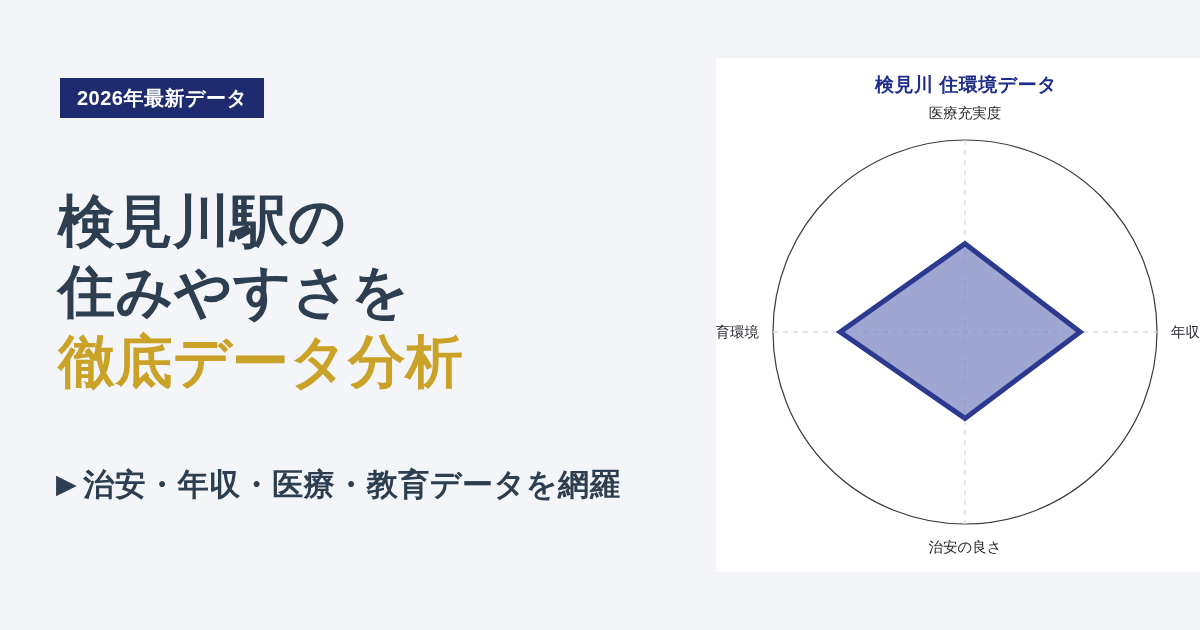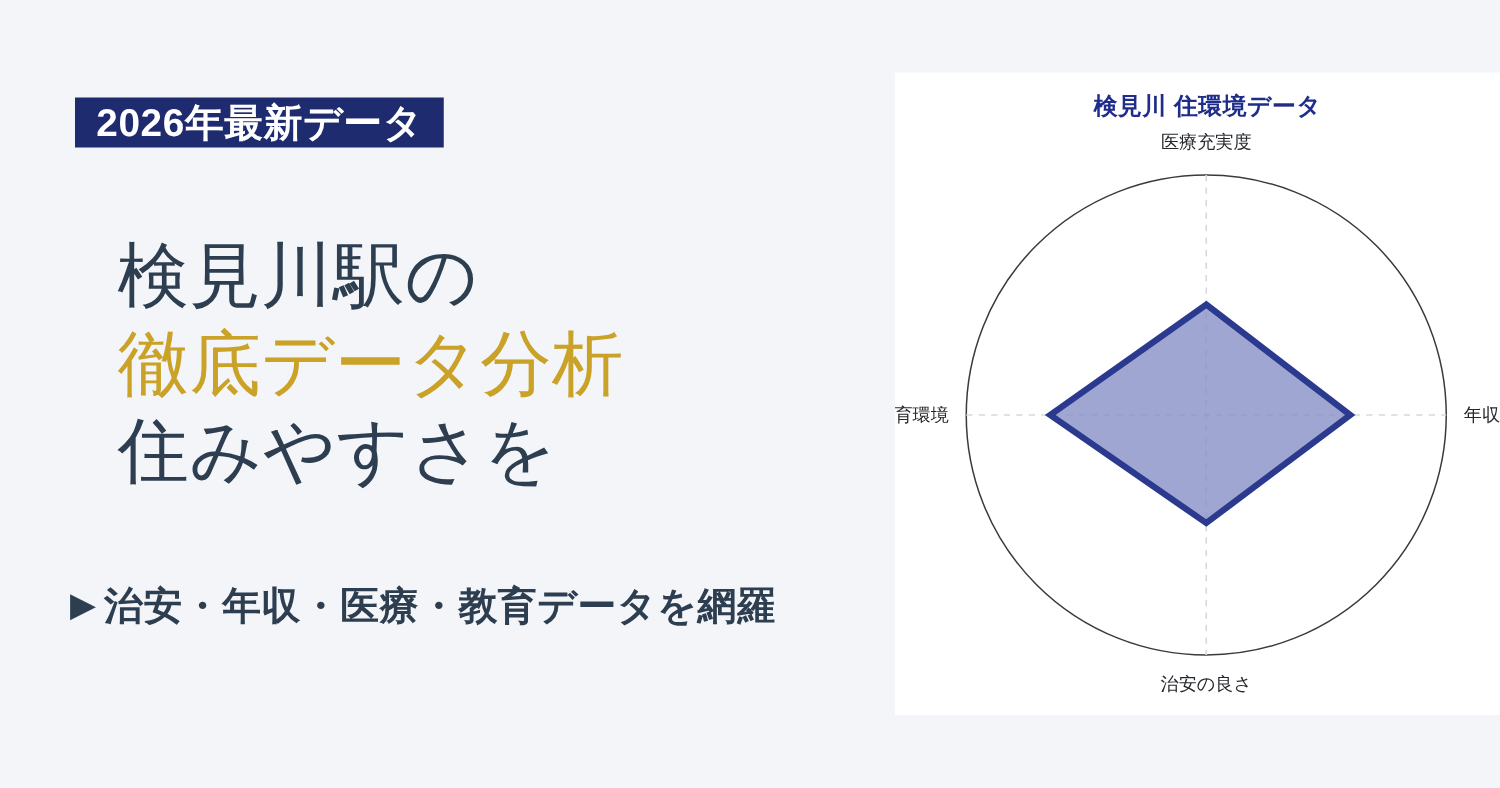--- a/index.html
+++ b/index.html
@@ -35,43 +35,42 @@
   #badge {
     position: absolute;
     left: 60px;
     top: 78px;
     height: 40px;
     padding: 0 17px;
     display: flex;
     align-items: center;
     background: #1e2b6f;
     color: #ffffff;
-    font-size: 31px;
+    font-size: 20px;
     font-weight: 700;
     letter-spacing: 0.5px;
     white-space: nowrap;
     line-height: 1;
   }
 
   #headline {
     position: absolute;
     left: 58px;
     top: 186px;
     width: 620px;
   }
 
   .headline-line {
     display: block;
     font-size: 57px;
-    font-weight: 400;
+    font-weight: 700;
     line-height: 1.23;
     letter-spacing: 0.5px;
     color: #2d3e50;
     white-space: nowrap;
-    margin-left: 36px;
   }
 
   .headline-line.accent {
     color: #c9a227;
   }
 
   #subtitle {
     position: absolute;
     left: 56px;
     top: 466px;
@@ -139,22 +138,22 @@
 <div id="stage" style="background: rgb(244, 245, 249);">
 
   <div id="left-column">
 
     <div id="badge" style="background: rgb(30, 43, 111); color: rgb(255, 255, 255);">
       <span>2026年最新データ</span>
     </div>
 
     <div id="headline">
       <span class="headline-line" style="color: rgb(45, 62, 80);">検見川駅の</span>
+      <span class="headline-line" style="color: rgb(45, 62, 80);">住みやすさを</span>
       <span class="headline-line accent" style="color: rgb(201, 162, 39);">徹底データ分析</span>
-      <span class="headline-line" style="color: rgb(45, 62, 80);">住みやすさを</span>
     </div>
 
     <div id="subtitle" style="color: rgb(45, 62, 80);">
       <span id="subtitle-marker">▶</span>
       <span>治安・年収・医療・教育データを網羅</span>
     </div>
 
   </div>
 
   <div id="chart-card" style="background: rgb(255, 255, 255);">

